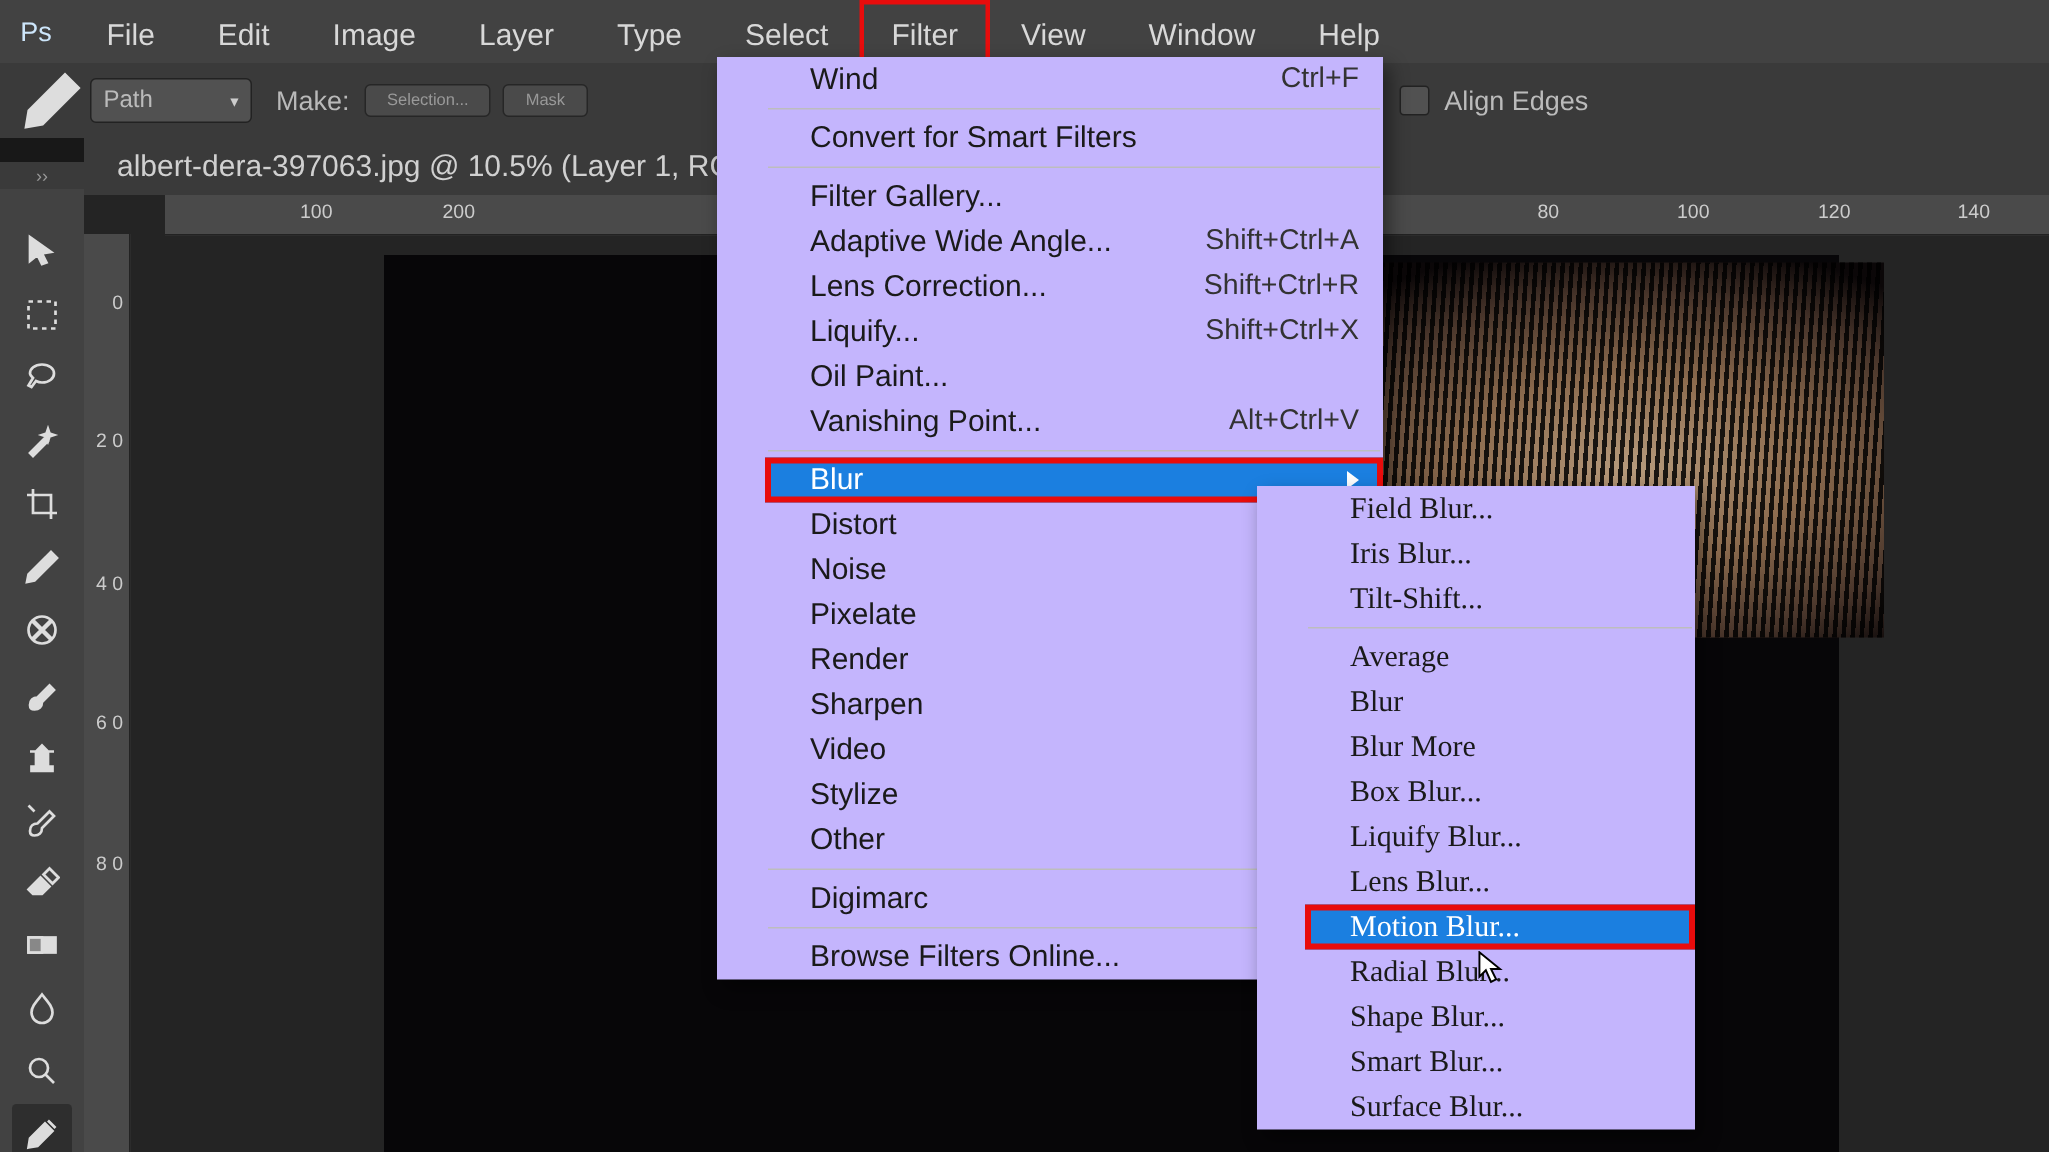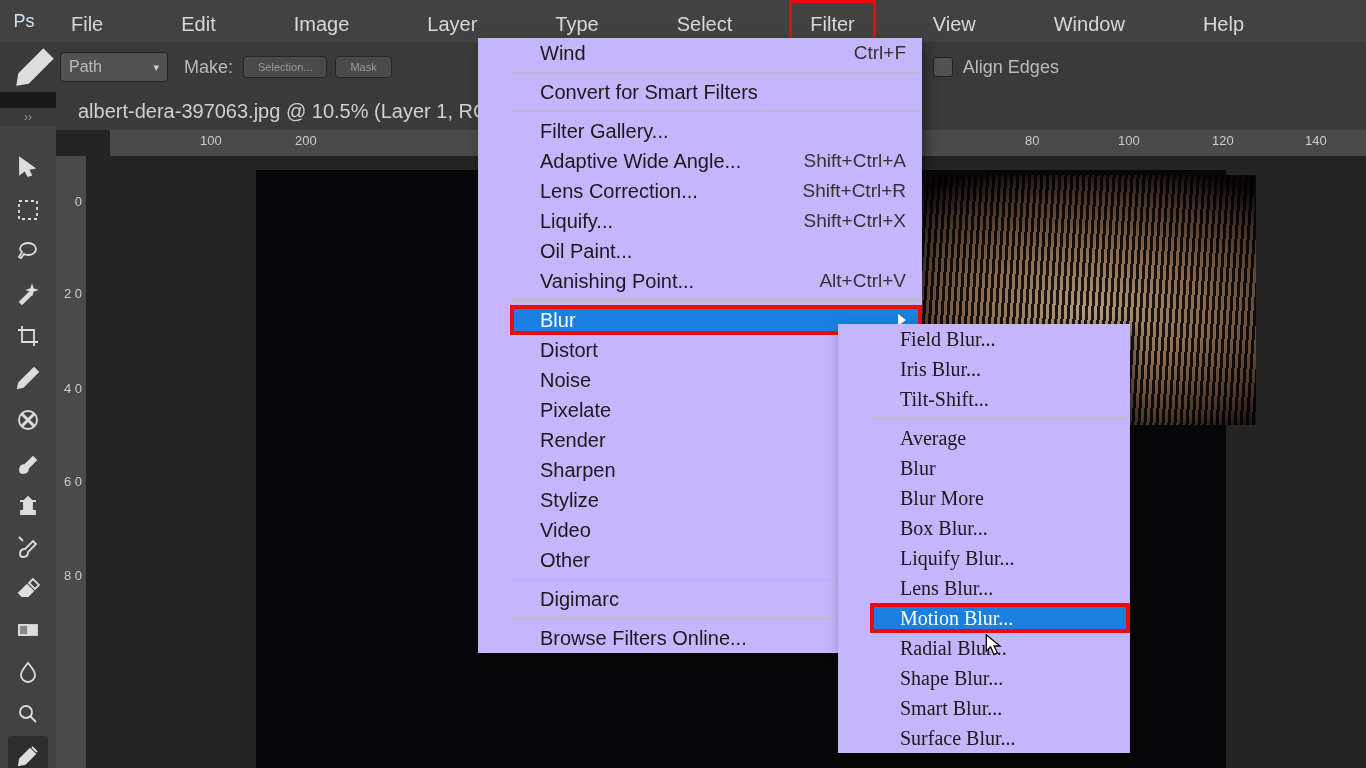--- a/index.html
+++ b/index.html
@@ -146,21 +146,21 @@
     pointer-events:none;
   }
 </style>
 </head>
 <body>
 
 <div class="menubar">
   <div class="app-icon">
       <span>Ps</span>
     </div>
-  <div id="menu-slot" style="display: flex; gap: 36px;">
+  <div id="menu-slot" style="display: flex;">
       <div class="menu-item">File</div>
       <div class="menu-item">Edit</div>
       <div class="menu-item">Image</div>
       <div class="menu-item">Layer</div>
       <div class="menu-item">Type</div>
       <div class="menu-item">Select</div>
       <div class="menu-item highlight-red">Filter</div>
       <div class="menu-item">View</div>
       <div class="menu-item">Window</div>
       <div class="menu-item">Help</div>
@@ -348,25 +348,25 @@
     </div>
     <div class="menu-row">
       <span>Render</span>
       <span class="sub-arrow"></span>
     </div>
     <div class="menu-row">
       <span>Sharpen</span>
       <span class="sub-arrow"></span>
     </div>
     <div class="menu-row">
+      <span>Video</span>
+      <span class="sub-arrow"></span>
+    </div>
+    <div class="menu-row">
       <span>Stylize</span>
-      <span class="sub-arrow"></span>
-    </div>
-    <div class="menu-row">
-      <span>Video</span>
       <span class="sub-arrow"></span>
     </div>
     <div class="menu-row">
       <span>Other</span>
       <span class="sub-arrow"></span>
     </div>
     <div class="menu-sep"></div>
     <div class="menu-row">
       <span>Digimarc</span>
       <span class="sub-arrow"></span>

